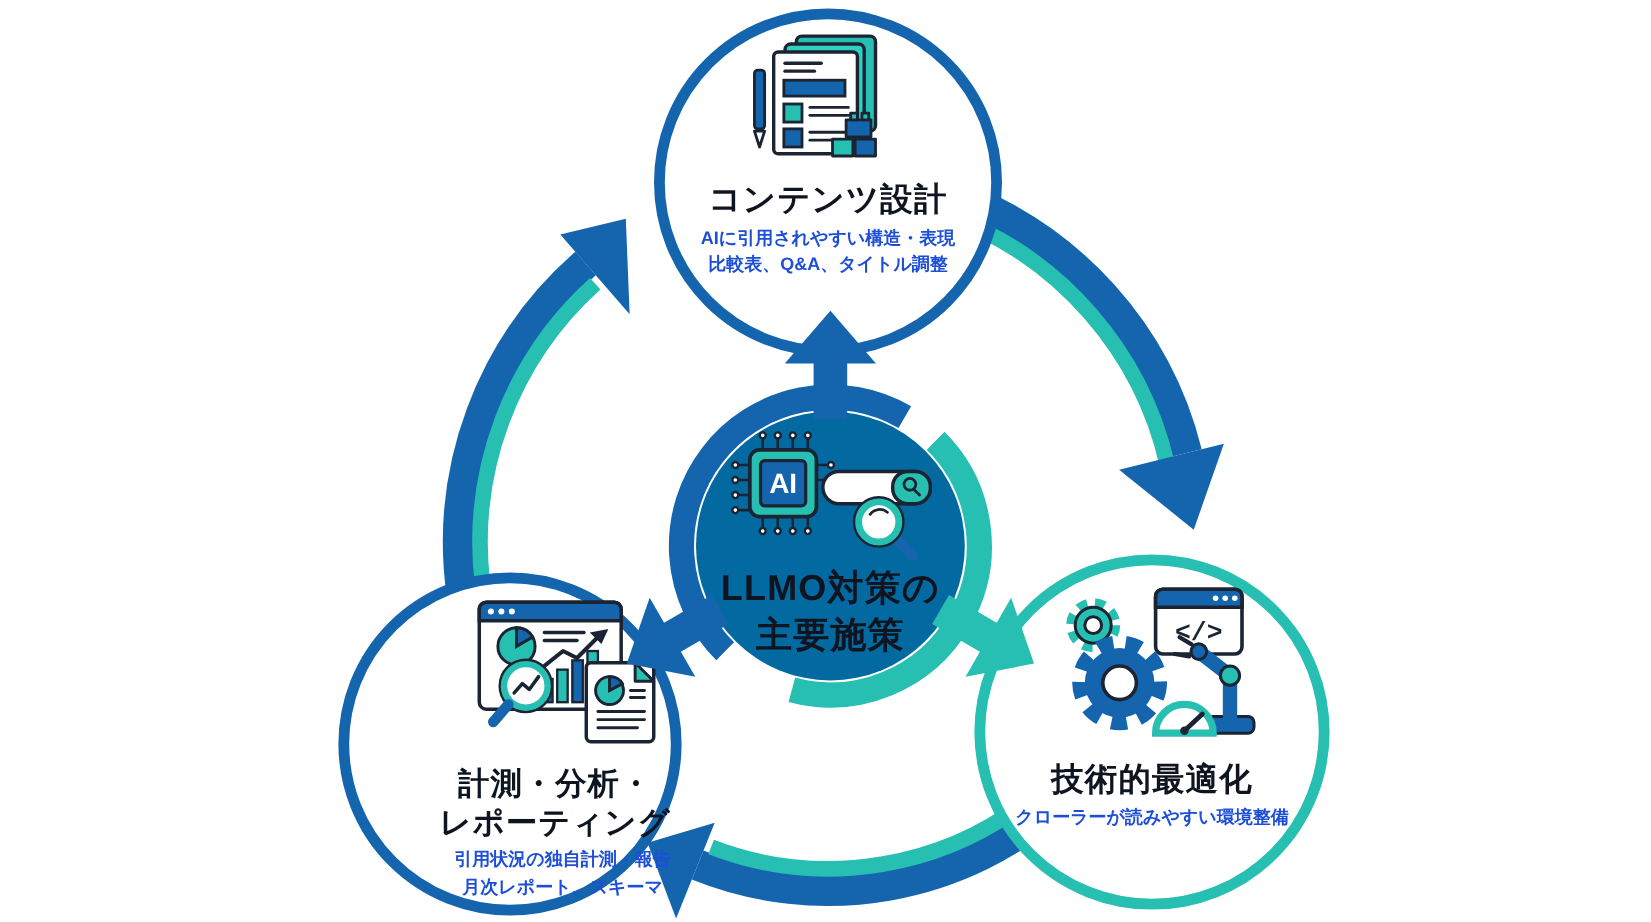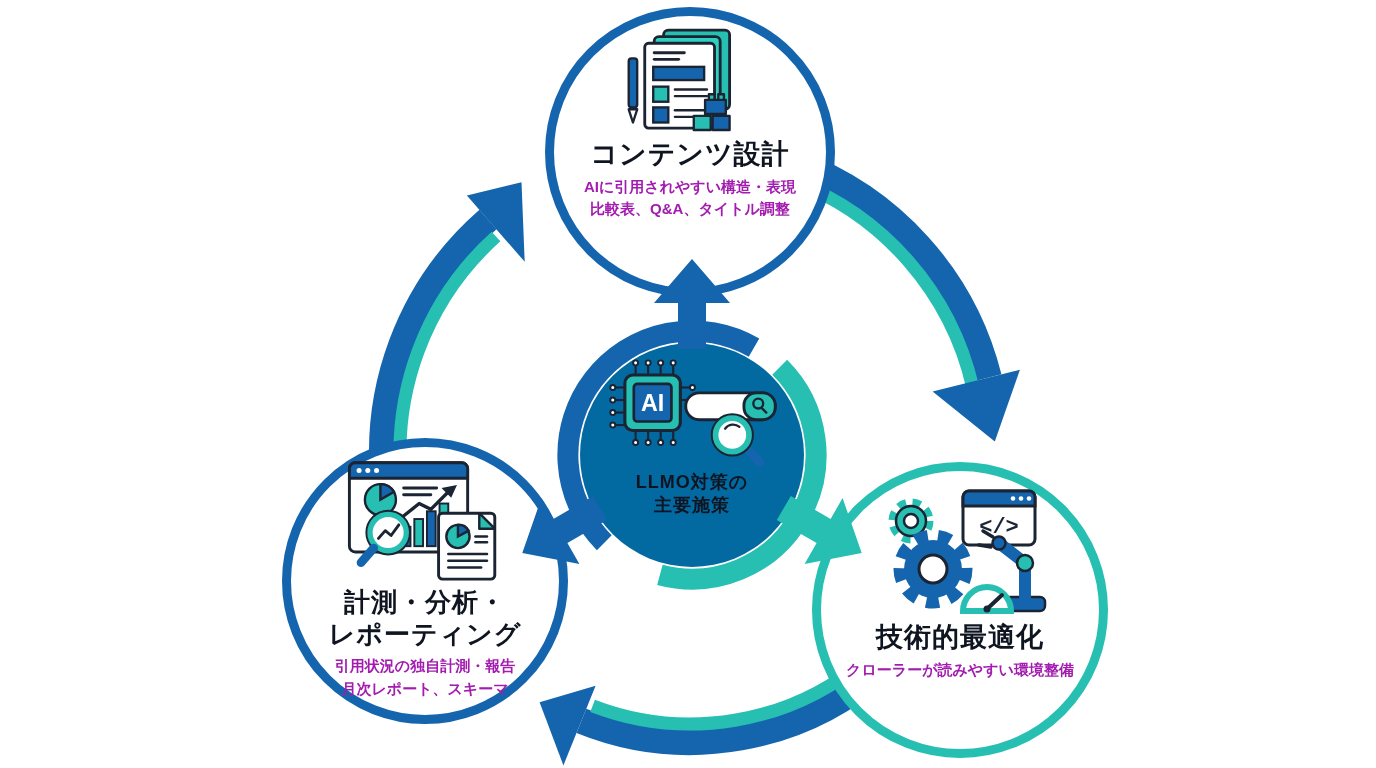--- a/index.html
+++ b/index.html
@@ -13,34 +13,34 @@
 
   .node {
     position:absolute; background:#ffffff; border-radius:50%;
     box-sizing:border-box; display:flex; flex-direction:column;
     align-items:center; text-align:center; z-index:2;
   }
   .node.blue { border:9px solid #1565AE; }
   .node.teal { border:9px solid #26BFB2; }
 
   #node-content { left:545px; top:7px;  width:290px; height:290px; padding-top:12px; }
-  #node-measure { left:282px; top:438px; width:286px; height:286px; padding-top:10px; }
+  #node-measure { left:282px; top:477px; width:286px; height:286px; padding-top:10px;align-items:flex-end; }
   #node-tech    { left:812px; top:462px; width:296px; height:296px; padding-top:14px; }
 
   .hub {
     position:absolute; left:580px; top:343px; width:224px; height:224px;
     background:#0369a1; border-radius:50%; z-index:3;
     display:flex; flex-direction:column; align-items:center; text-align:center;
     padding-top:14px; box-sizing:border-box;
   }
 
-  .node-title { font-size:27px; font-weight:bold; color:#0E1420; line-height:1.22; letter-spacing:1px; margin-top:4px; }
+  .node-title { font-size:27px; font-weight:bold; color:#0E1420; line-height:1.22; letter-spacing:1px; margin-top:16px; }
   .node-title.small { font-size:26px; }
-  .node-desc  { font-size:15px; font-weight:bold; color:#a21caf; line-height:1.5; margin-top:5px; }
-  .hub-title  { font-size:18px; font-weight:bold; color:#0E1420; line-height:1.3; letter-spacing:1px; margin-top:2px; }
+  .node-desc  { font-size:15px; font-weight:bold; color:#1d4ed8; line-height:1.5; margin-top:5px; }
+  .hub-title  { font-size:30px; font-weight:bold; color:#0E1420; line-height:1.3; letter-spacing:1px; margin-top:2px; }
 
   .icon-svg { display:block; }
 </style>
 </head>
 <body>
 
 <div class="stage">
 
   <svg class="layer arcs-layer" width="1376" height="768" viewBox="0 0 1376 768">
 

